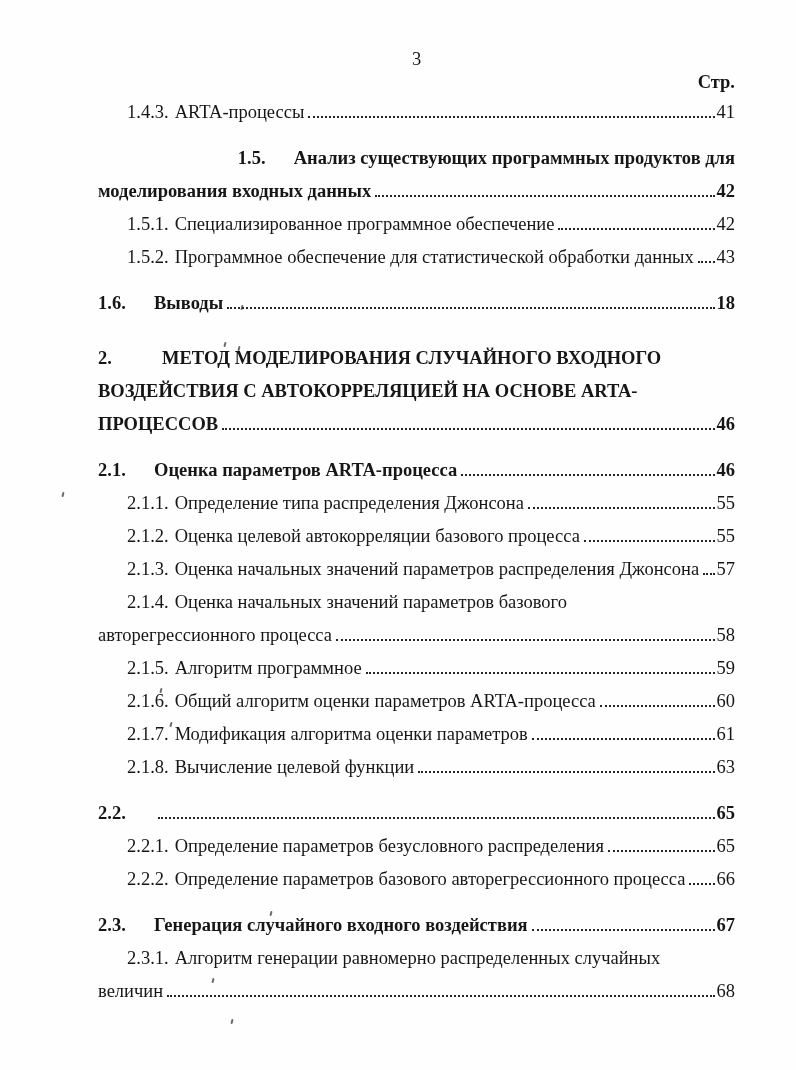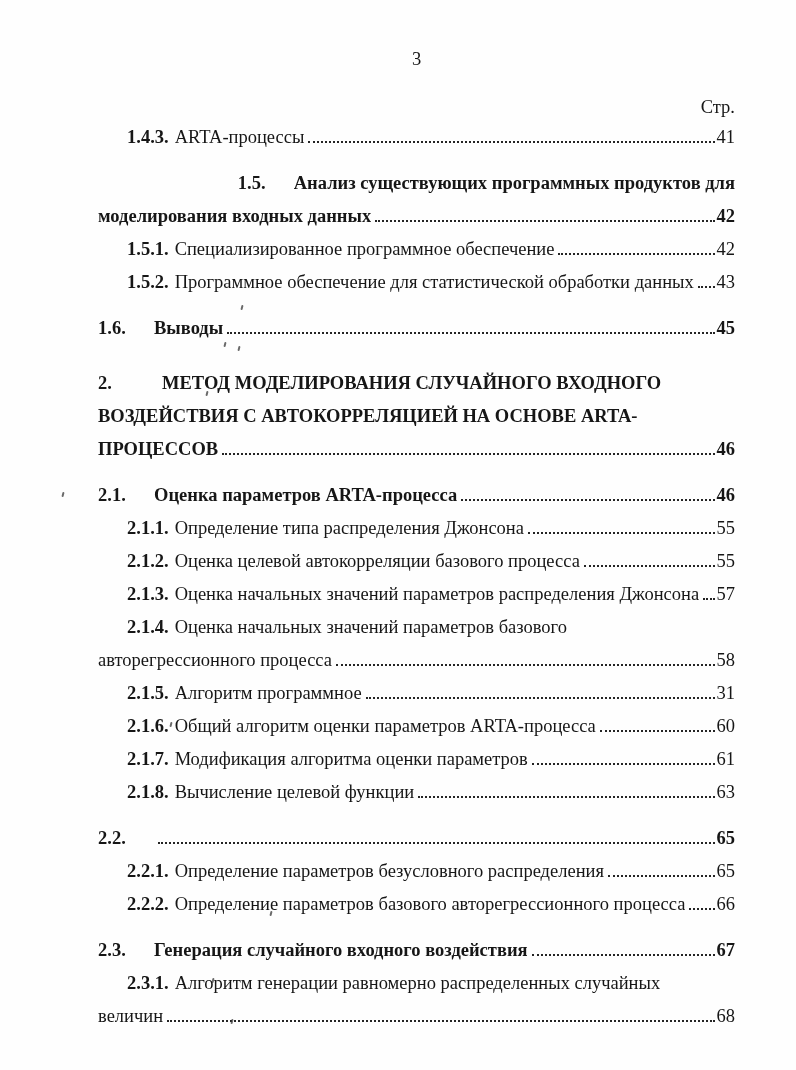--- a/index.html
+++ b/index.html
@@ -13,36 +13,36 @@
     font-size:18.5px;
     padding:48px 61px 0 98px;
     overflow:hidden;
   }
   .page-number{
     text-align:center;
     line-height:22px;
   }
   .col-header{
     text-align:right;
-    font-weight:400;
-    margin-top:25px;
+    font-weight:700;
+    margin-top:0;
     line-height:24px;
   }
   .toc{margin-top:2px;}
   .row{
     display:flex;
     align-items:baseline;
     line-height:33px;
     white-space:pre;
   }
   .row.bold{font-weight:700;}
   .row.ind{padding-left:29px;}
   .row.gap-2{margin-top:13px;justify-content:flex-end;}
   .row.gap-3{margin-top:22px;}
-  .num{flex:0 0 auto;margin-right:6px;font-weight:bold;}
+  .num{flex:0 0 auto;margin-right:6px;}
   .num.numw-s{min-width:56px;margin-right:0;}
   .num.numw-c{min-width:64px;margin-right:0;}
   .txt{flex:0 1 auto;min-width:0;overflow:hidden;}
   .leader{
     flex:1 1 6px;
     min-width:5px;
     height:0;
     border-bottom:2.4px dotted #242424;
     margin:0 2px 0 4px;
     align-self:baseline;
@@ -62,31 +62,31 @@
 
 <div class="page">
   <div class="page-number">3</div>
   <div class="col-header">Стр.</div>
   <div class="toc">
       <div class="row ind"><span class="num">1.4.3.</span><span class="txt">ARTA-процессы</span><span class="leader"></span><span class="pg">41</span></div>
       <div class="row bold gap-2"><span class="num numw-s">1.5.</span><span class="txt">Анализ существующих программных продуктов для</span></div>
       <div class="row bold"><span class="txt">моделирования входных данных</span><span class="leader"></span><span class="pg">42</span></div>
       <div class="row ind"><span class="num">1.5.1.</span><span class="txt">Специализированное программное обеспечение</span><span class="leader"></span><span class="pg">42</span></div>
       <div class="row ind"><span class="num">1.5.2.</span><span class="txt">Программное обеспечение для статистической обработки данных</span><span class="leader"></span><span class="pg">43</span></div>
-      <div class="row bold gap-2"><span class="num numw-s">1.6.</span><span class="txt">Выводы</span><span class="leader"></span><span class="pg">45</span></div>
+      <div class="row bold gap-2"><span class="num numw-s">1.6.</span><span class="txt">Выводы</span><span class="leader"></span><span class="pg">18</span></div>
       <div class="row bold gap-3"><span class="num numw-c">2.</span><span class="txt">МЕТОД МОДЕЛИРОВАНИЯ СЛУЧАЙНОГО ВХОДНОГО</span></div>
       <div class="row bold"><span class="txt">ВОЗДЕЙСТВИЯ С АВТОКОРРЕЛЯЦИЕЙ НА ОСНОВЕ ARTA-</span></div>
       <div class="row bold"><span class="txt">ПРОЦЕССОВ</span><span class="leader"></span><span class="pg">46</span></div>
       <div class="row bold gap-2"><span class="num numw-s">2.1.</span><span class="txt">Оценка параметров ARTA-процесса</span><span class="leader"></span><span class="pg">46</span></div>
       <div class="row ind"><span class="num">2.1.1.</span><span class="txt">Определение типа распределения Джонсона</span><span class="leader"></span><span class="pg">55</span></div>
       <div class="row ind"><span class="num">2.1.2.</span><span class="txt">Оценка целевой автокорреляции базового процесса</span><span class="leader"></span><span class="pg">55</span></div>
       <div class="row ind"><span class="num">2.1.3.</span><span class="txt">Оценка начальных значений параметров распределения Джонсона</span><span class="leader"></span><span class="pg">57</span></div>
       <div class="row ind"><span class="num">2.1.4.</span><span class="txt">Оценка начальных значений параметров базового</span></div>
       <div class="row"><span class="txt">авторегрессионного процесса</span><span class="leader"></span><span class="pg">58</span></div>
-      <div class="row ind"><span class="num">2.1.5.</span><span class="txt">Алгоритм программное</span><span class="leader"></span><span class="pg">31</span></div>
+      <div class="row ind"><span class="num">2.1.5.</span><span class="txt">Алгоритм программное</span><span class="leader"></span><span class="pg">59</span></div>
       <div class="row ind"><span class="num">2.1.6.</span><span class="txt">Общий алгоритм оценки параметров ARTA-процесса</span><span class="leader"></span><span class="pg">60</span></div>
       <div class="row ind"><span class="num">2.1.7.</span><span class="txt">Модификация алгоритма оценки параметров</span><span class="leader"></span><span class="pg">61</span></div>
       <div class="row ind"><span class="num">2.1.8.</span><span class="txt">Вычисление целевой функции</span><span class="leader"></span><span class="pg">63</span></div>
       <div class="row bold gap-2"><span class="num numw-s">2.2.</span><span class="leader"></span><span class="pg">65</span></div>
       <div class="row ind"><span class="num">2.2.1.</span><span class="txt">Определение параметров безусловного распределения</span><span class="leader"></span><span class="pg">65</span></div>
       <div class="row ind"><span class="num">2.2.2.</span><span class="txt">Определение параметров базового авторегрессионного процесса</span><span class="leader"></span><span class="pg">66</span></div>
       <div class="row bold gap-2"><span class="num numw-s">2.3.</span><span class="txt">Генерация случайного входного воздействия</span><span class="leader"></span><span class="pg">67</span></div>
       <div class="row ind"><span class="num">2.3.1.</span><span class="txt">Алгоритм генерации равномерно распределенных случайных</span></div>
       <div class="row"><span class="txt">величин</span><span class="leader"></span><span class="pg">68</span></div>
     </div>

